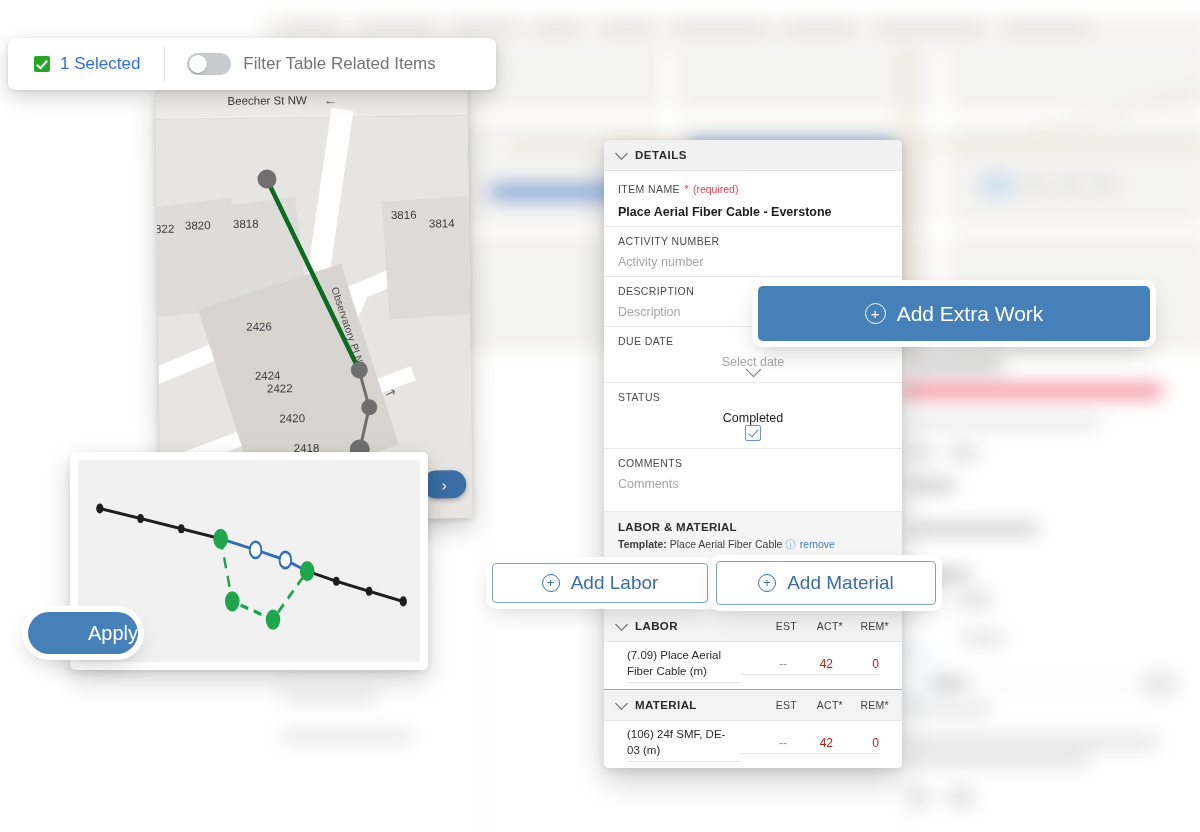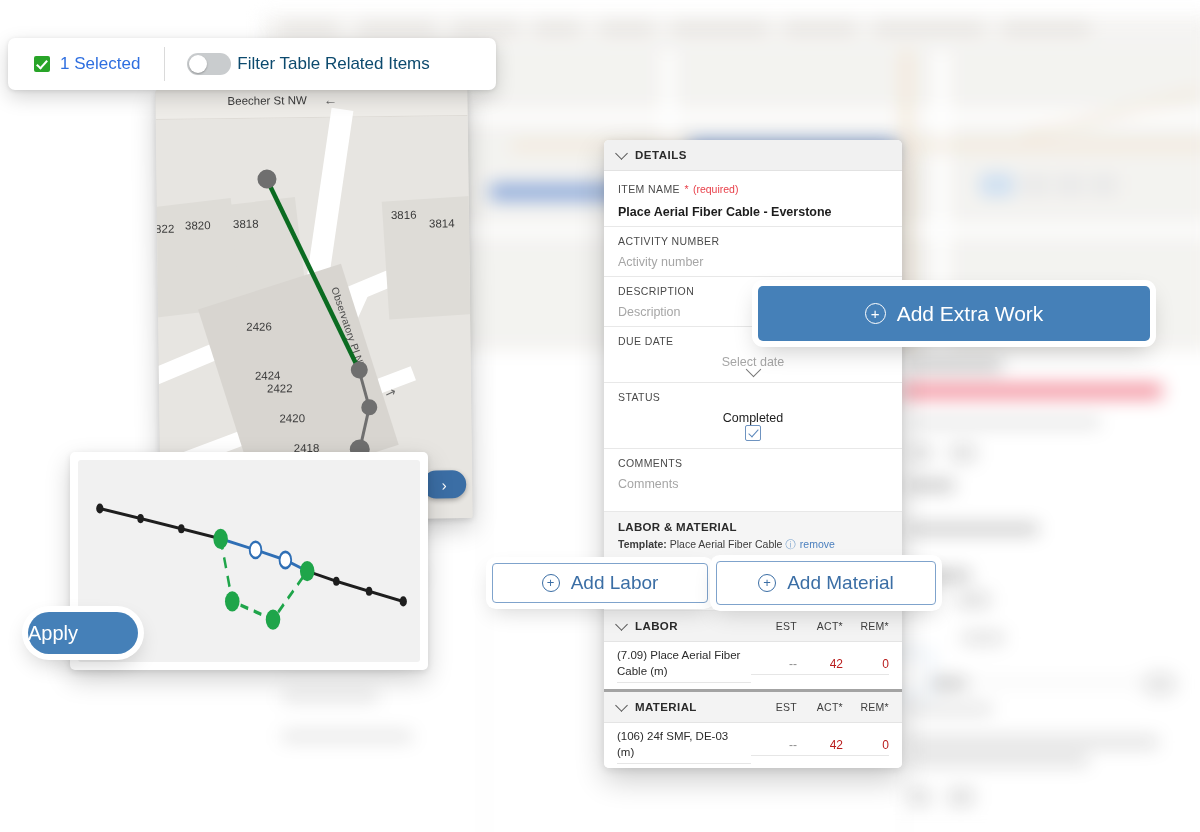--- a/index.html
+++ b/index.html
@@ -84,21 +84,21 @@
   .sel-div { width:1px; height:34px; background:#dadada; margin-left:24px; }
   .toggle {
     width:44px; height:22px; border-radius:11px; background:#c9ccce;
     margin-left:22px; position:relative; flex:none;
   }
   .toggle:after {
     content:""; position:absolute; left:2px; top:2px;
     width:18px; height:18px; border-radius:50%; background:#fff;
     box-shadow:0 1px 2px rgba(0,0,0,.28);
   }
-  .toggle-label { margin-left:6px; color:#0c4a6e; font-size:17px; }
+  .toggle-label { margin-left:12px; color:#737373; font-size:17px; }
 
   
   .details {
     position:absolute; left:604px; top:140px; width:298px; height:628px;
     background:#fbfbfb; border-radius:5px;
     box-shadow:0 12px 30px rgba(0,0,0,.20), 0 2px 8px rgba(0,0,0,.10);
     overflow:hidden;
   }
   .d-head {
     height:31px; background:#f1f1f1; border-bottom:1px solid #e2e2e2;
@@ -134,21 +134,21 @@
 
   .tbl-sec { background:#f3f3f3; }
   .tbl-head {
     display:flex; align-items:center; height:31px; padding:0 13px;
     background:#f3f3f3; border-bottom:1px solid #e4e4e4;
   }
   .th-name { font-size:11.5px; font-weight:bold; color:#2b2b2b; letter-spacing:.4px; flex:1; }
   .th-col { font-size:10.5px; color:#3e3e3e; width:46px; text-align:right; letter-spacing:.3px; }
   .tbl-row {
     display:flex; align-items:center; background:#fff; min-height:48px;
-    padding:6px 13px; border-bottom:3px solid #a3a3a3;
+    padding:6px 23px; border-bottom:1px solid #a3a3a3;
   }
   .td-name { font-size:11.5px; color:#2b2b2b; flex:1; line-height:1.35; border-bottom:1px solid #e6e6e6; padding-bottom:3px; padding-right:6px;}
   .td-col { font-size:12px; color:#b91c1c; width:46px; text-align:right; border-bottom:1px solid #e6e6e6; padding-bottom:3px; }
   .td-dim { color:#8e8e8e; }
 
   
   .btn-primary {
     position:absolute; background:#4580b8; color:#fff;
     border-radius:5px; display:flex; align-items:center; justify-content:center;
     font-size:21px;
@@ -168,21 +168,21 @@
     border:1.4px solid #7fa3cc; border-radius:4px;
     display:flex; align-items:center; justify-content:center; font-size:19px;
     box-shadow:0 0 0 6px #fff, 0 9px 22px rgba(0,0,0,.16), 0 2px 6px rgba(0,0,0,.10);
   }
   #add-labor { left:492px; top:563px; width:216px; height:40px; }
   #add-material { left:716px; top:561px; width:220px; height:44px; }
 
   .btn-apply {
     position:absolute; left:28px; top:612px; width:110px; height:42px;
     background:#4580b8; color:#fff; border-radius:21px;
-    display:flex; align-items:center; justify-content:flex-start; font-size:20px;
+    display:flex; align-items:center; justify-content:flex-end; font-size:20px;
     box-shadow:0 0 0 6px #fff, 0 9px 22px rgba(0,0,0,.20), 0 2px 6px rgba(0,0,0,.14);
   }
 
   
   .diagram-card {
     position:absolute; left:70px; top:452px; width:358px; height:218px;
     background:#fff; border-radius:5px; padding:8px;
     box-shadow:0 10px 26px rgba(0,0,0,.18), 0 2px 6px rgba(0,0,0,.10);
   }
   .diagram-inner { width:100%; height:100%; background:#f1f1f1; border-radius:3px; }

